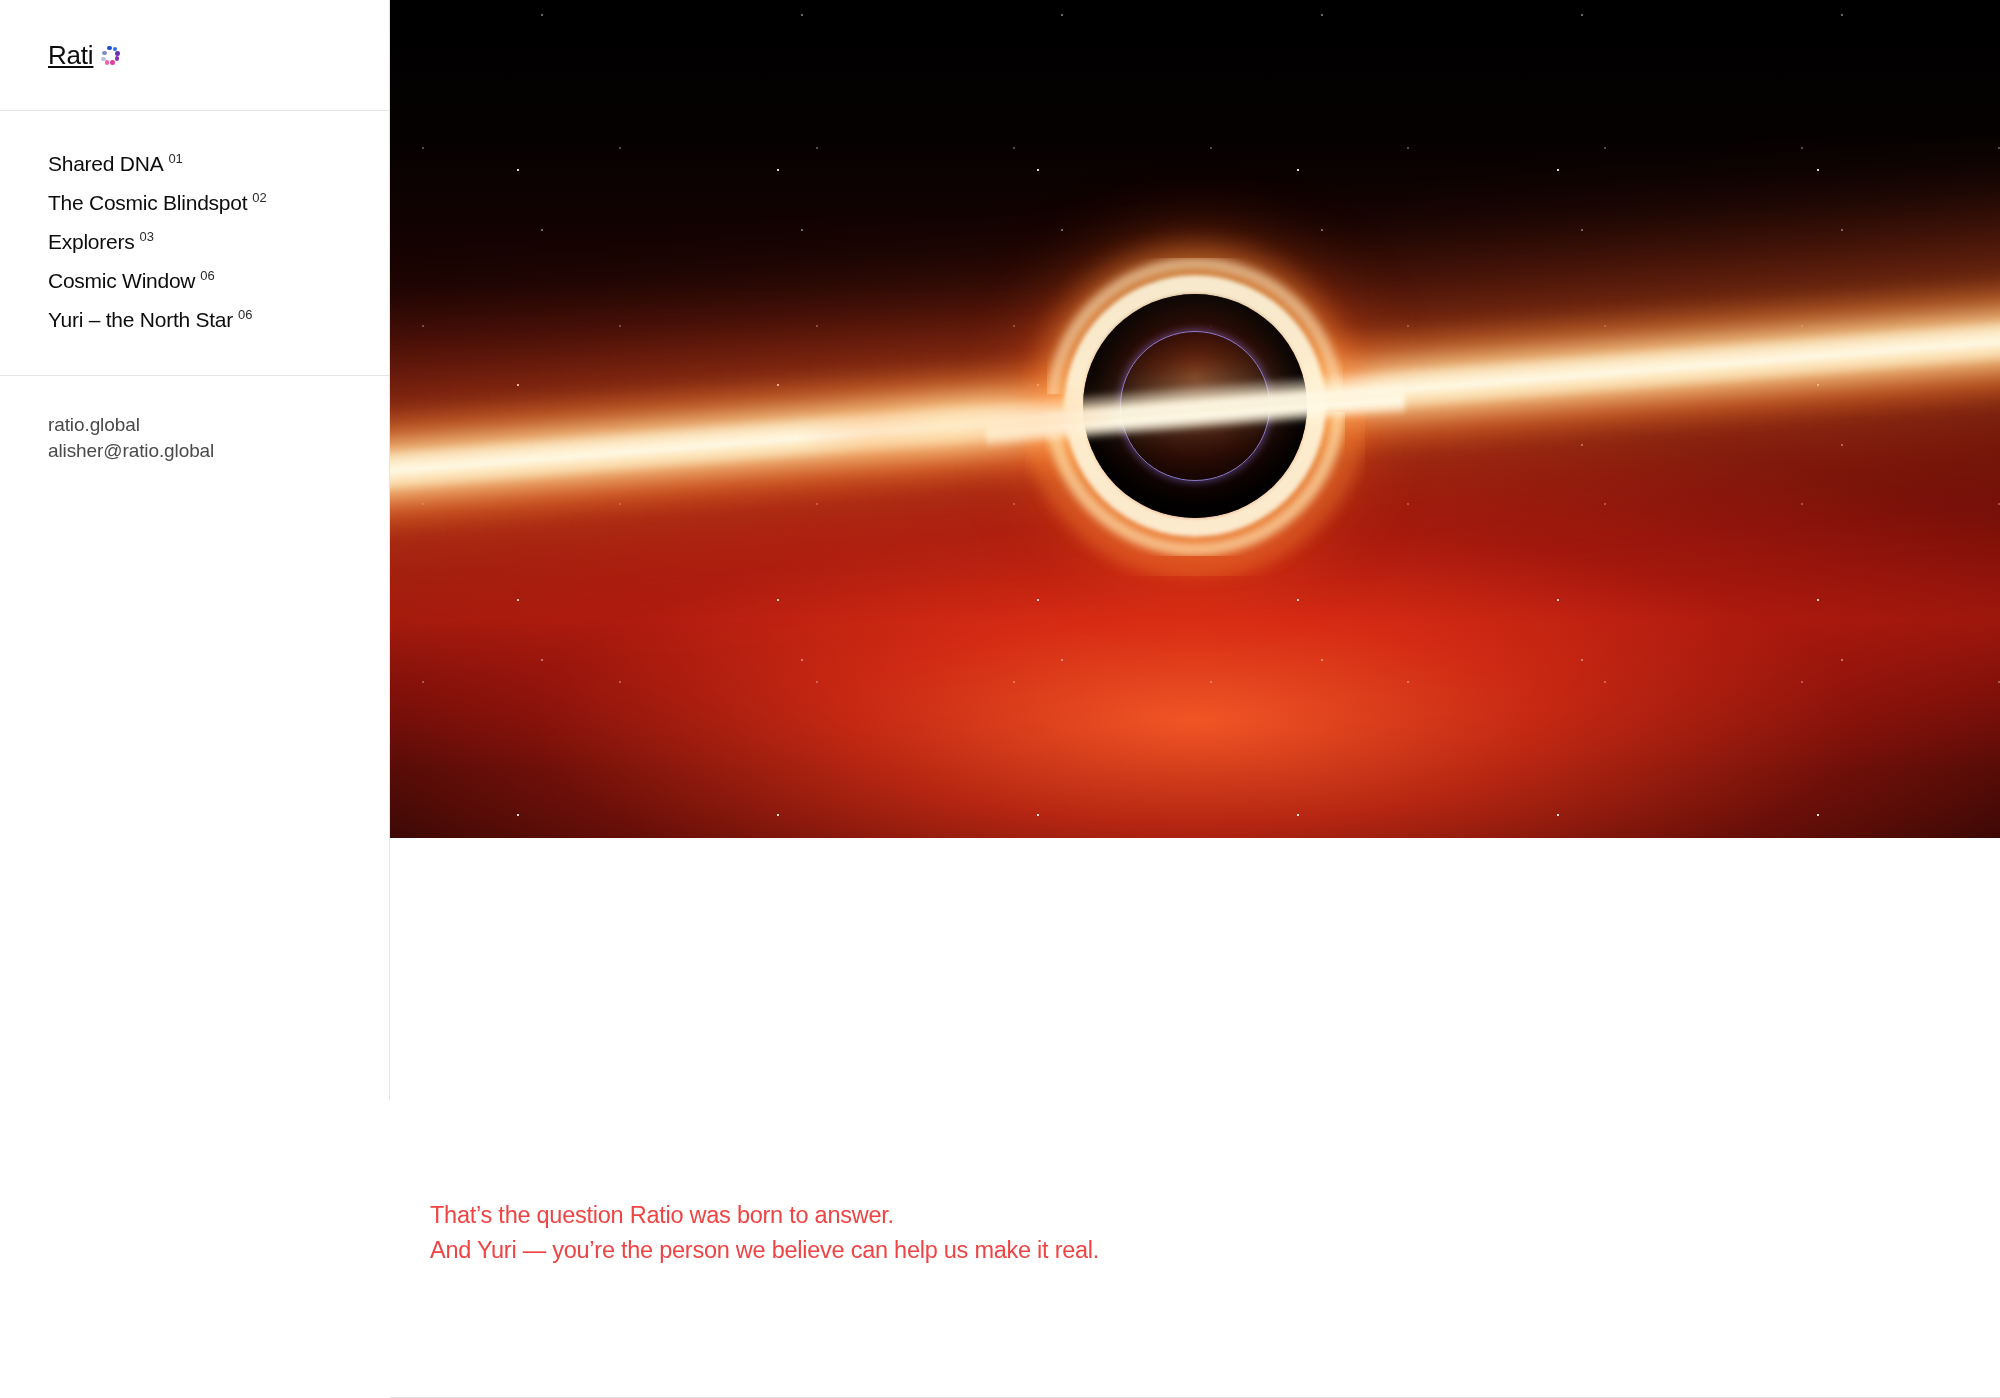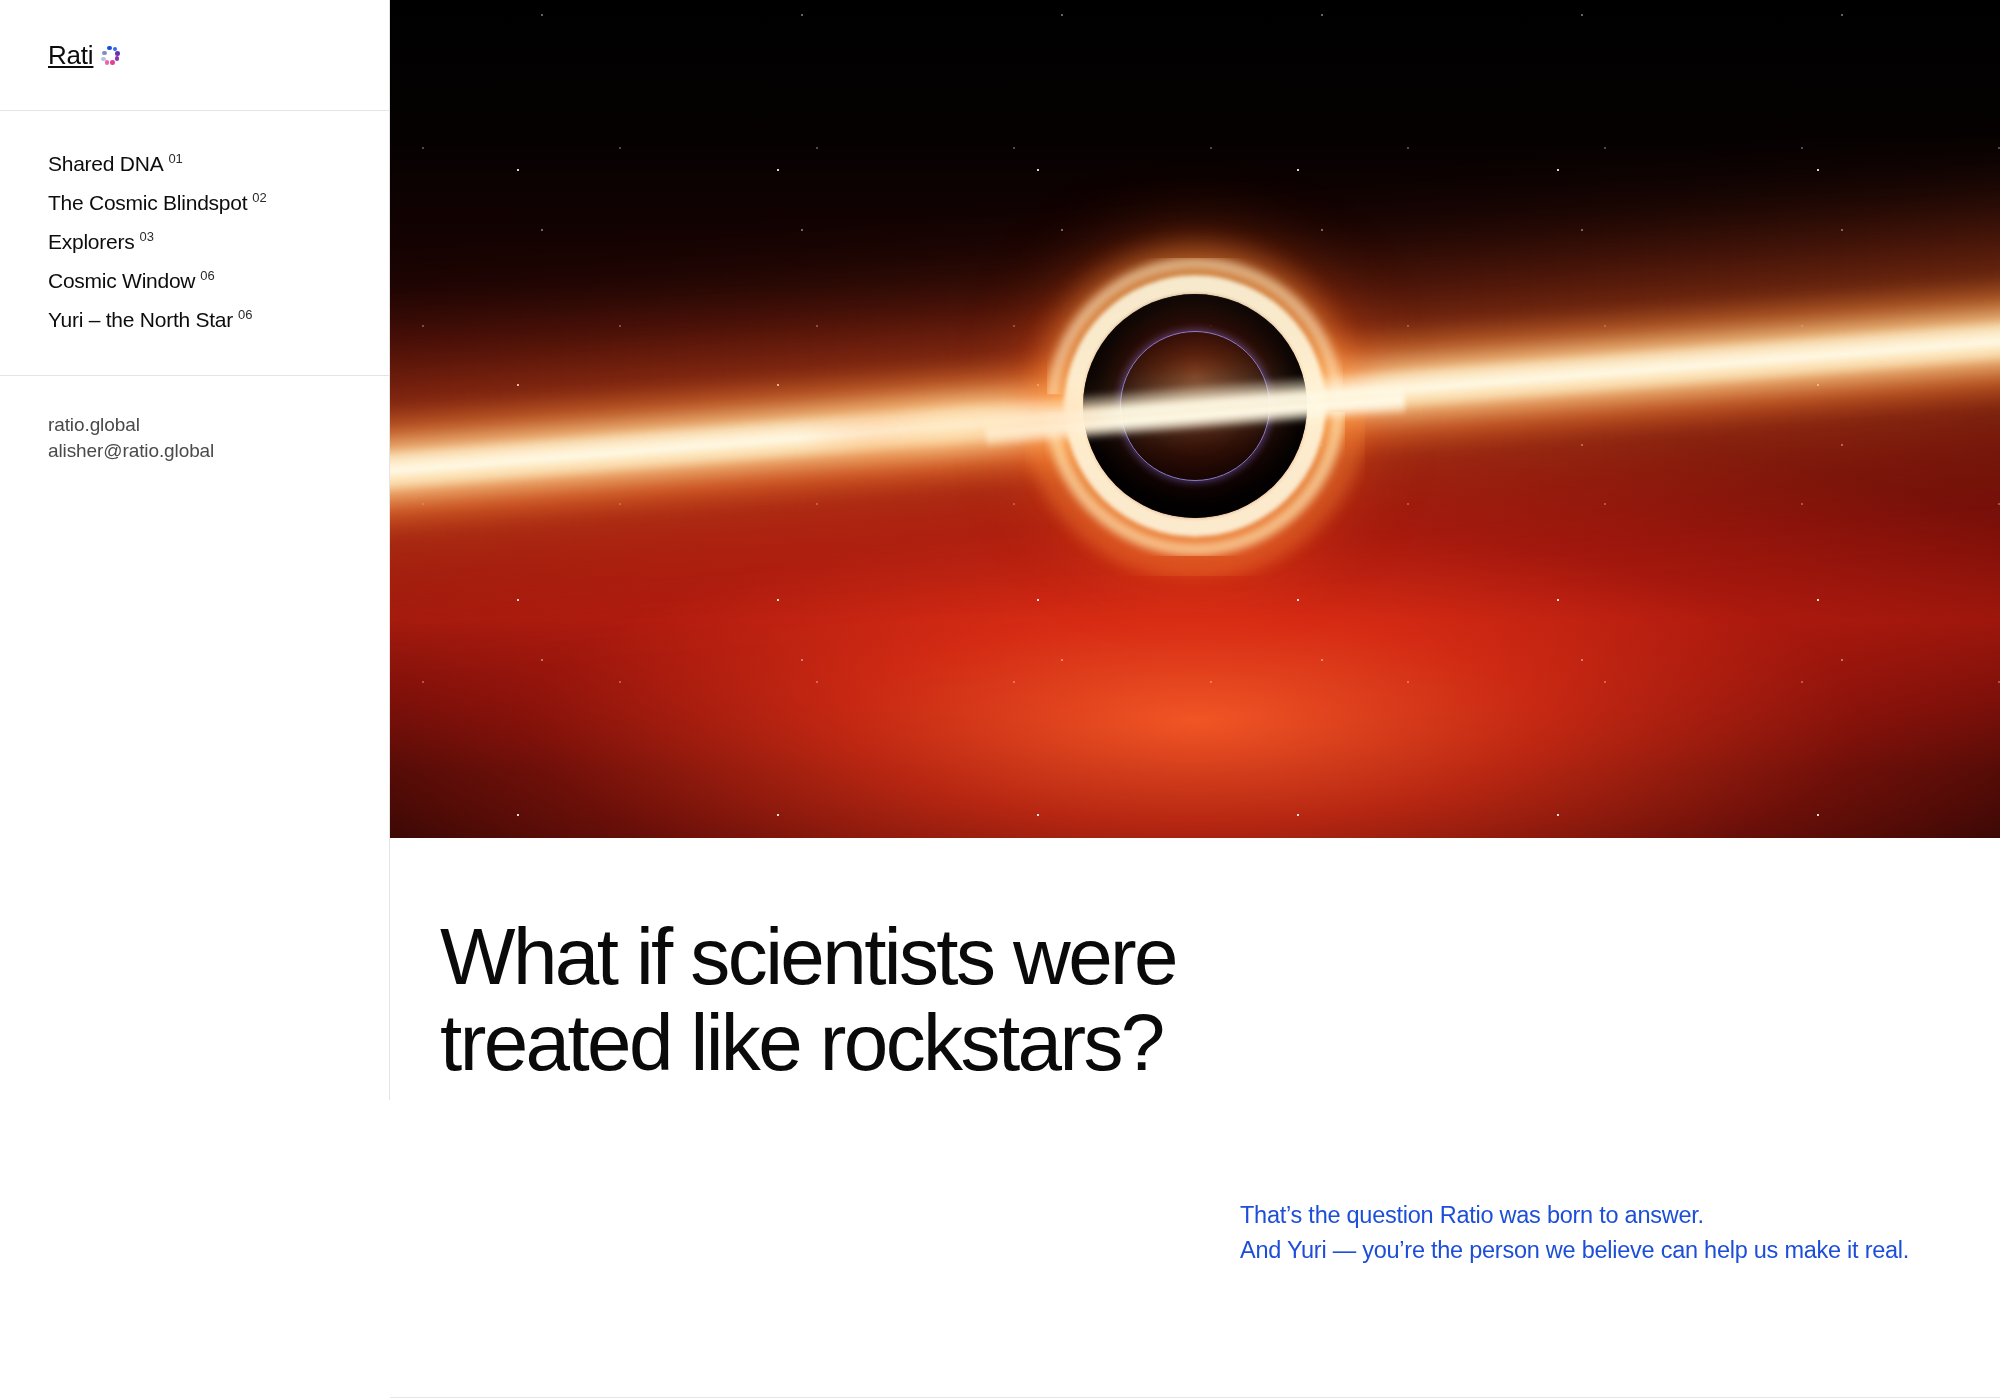--- a/index.html
+++ b/index.html
@@ -345,21 +345,21 @@
     color:#0a0a0a;
   }
   .lede {
     flex:1 1 auto;
     margin-left:40px;
     align-self:flex-end;
     padding-bottom:130px;
     font-size:23.5px;
     line-height:1.46;
     letter-spacing:-0.25px;
-    color:#1d4ed8;
+    color:#ef4444;
     max-width:680px;
   }
   .lede p { margin:0; }
 </style>
 </head>
 <body>
 
 <div class="page">
 
   <aside class="sidebar">
@@ -424,21 +424,20 @@
         <div class="photon-ring"></div>
         <div class="disk-plane thin"></div>
         <div class="front-band"></div>
         <div class="warp"></div>
       </div>
 
       <div class="hero-vignette"></div>
     </figure>
 
     <div class="content">
-      <h1 class="headline">What if scientists were treated like rockstars?</h1>
       <div class="lede">
         <p>That’s the question Ratio was born to answer.</p>
         <p>And Yuri — you’re the person we believe can help us make it real.</p>
       </div>
     </div>
 
   </section>
 </div>
 
 </body></html>

